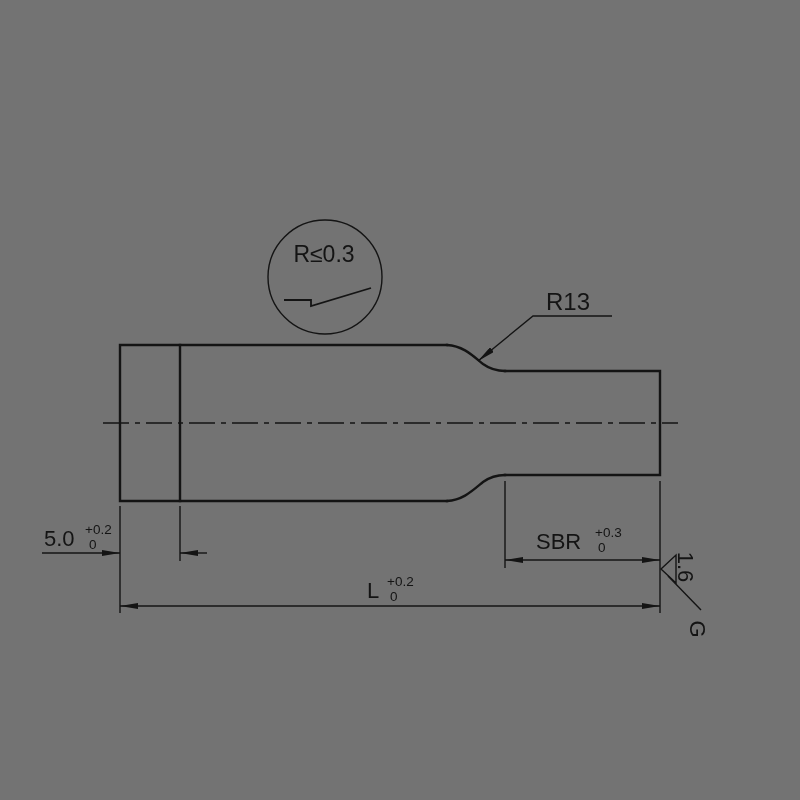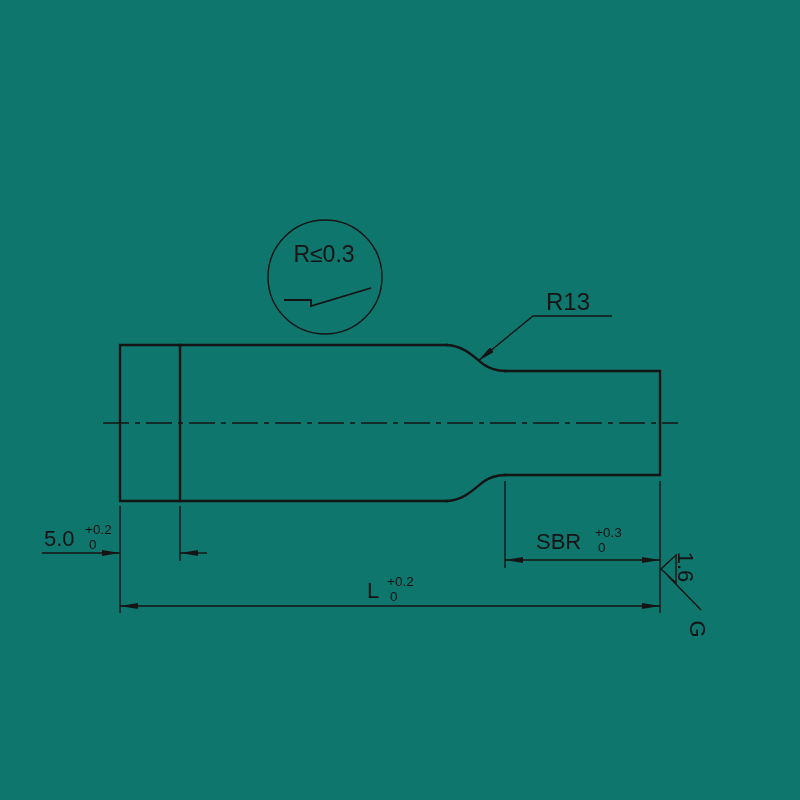--- a/index.html
+++ b/index.html
@@ -1,17 +1,17 @@
 <!DOCTYPE html>
 <html><head>
 <meta charset="utf-8">
 <style>
   html,body{margin:0;padding:0;background:#fff;}
   .page{
-    width:800px;height:800px;background:#0f766e;position:relative;overflow:hidden;
+    width:800px;height:800px;background:#737373;position:relative;overflow:hidden;
     font-family:"Liberation Sans", sans-serif;
   }
   svg text{
     font-family:"Liberation Sans", sans-serif;
     fill:#141414;
   }
   .t-main{font-size:22px;}
   .t-tol{font-size:13.5px;}
   .t-note{font-size:23px;}
   .t-label{font-size:24px;}

